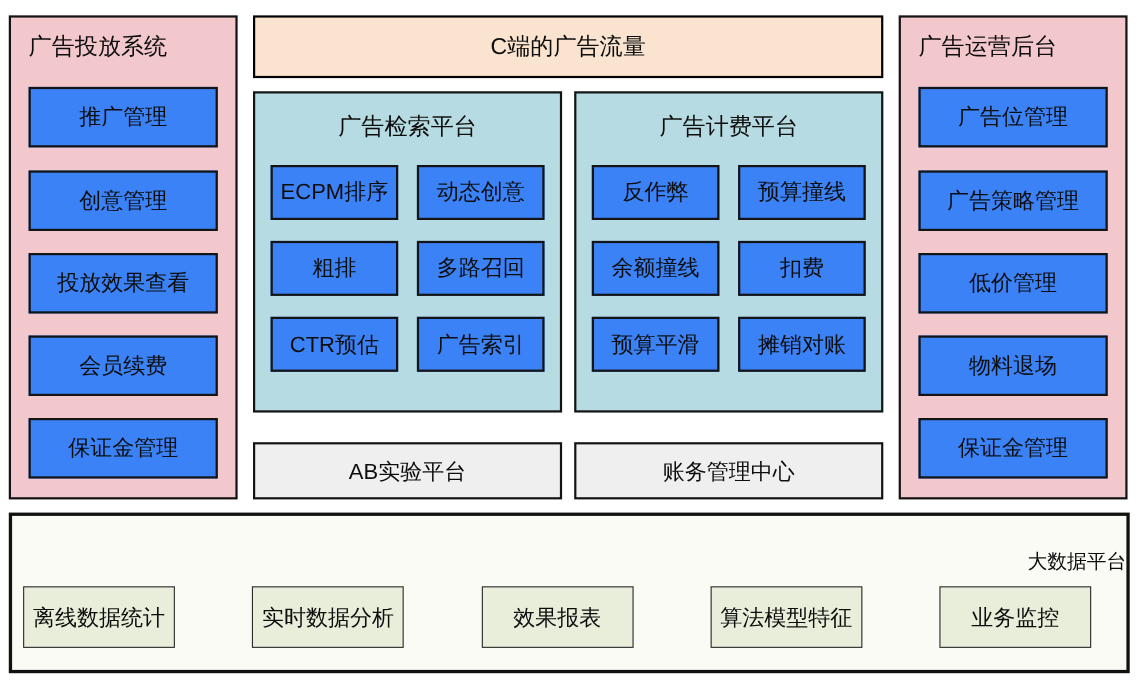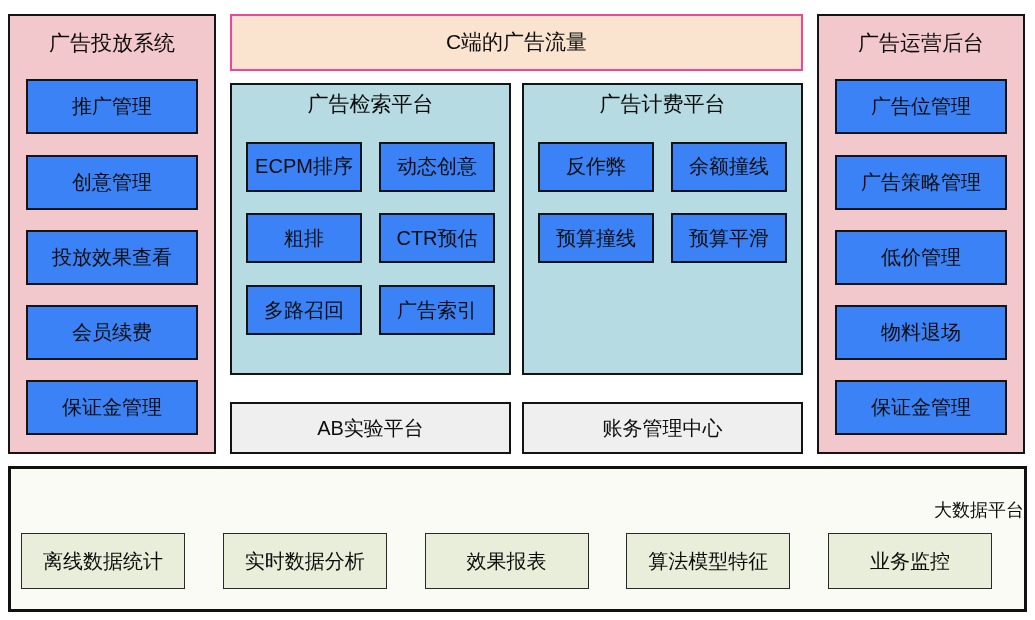--- a/index.html
+++ b/index.html
@@ -13,41 +13,41 @@
     display:flex; gap:14px;
   }
   
   .side-panel {
     width:208px; flex:0 0 208px; box-sizing:border-box;
     background:#f3c8cd; border:2px solid #141414;
     display:flex; flex-direction:column; justify-content:space-between;
     padding:10px 16px 17px;
   }
   .panel-title {
-    text-align:center; font-size:21px; line-height:1.2; padding:4px 0;
+    font-size:21px; line-height:1.2; padding:4px 0;
     white-space:nowrap;
   }
   .box {
     display:flex; align-items:center; justify-content:center;
     text-align:center; box-sizing:border-box; white-space:nowrap;
   }
   .box.white {
     background:#3b82f6; border:2px solid #141414; height:55px; font-size:20px;
   }
   
   .middle-col { flex:1 1 auto; display:flex; flex-direction:column; }
   .box.peach {
-    background:#fae4cf; border:2px solid #ec4899; height:58px; font-size:21px;
+    background:#fae4cf; border:2px solid #000000; height:58px; font-size:21px;
   }
   .teal-row { display:flex; gap:11px; margin-top:12px; height:300px; }
   .teal-panel {
     flex:1; box-sizing:border-box; background:#b7dbe2; border:2px solid #141414;
     display:flex; flex-direction:column; padding:0 14px 16px;
   }
-  .teal-title { text-align:center; font-size:21px; padding:5px 0 2px; white-space:nowrap; }
+  .teal-title { text-align:center; font-size:21px; padding:16px 0 2px; white-space:nowrap; }
   .teal-grid {
     flex:1; display:grid; grid-template-columns:1fr 1fr;
     grid-template-rows:repeat(3,50px); column-gap:17px;
     align-content:space-evenly;
   }
   .teal-grid .box.white { height:50px; }
   .gray-row { display:flex; gap:11px; margin-top:27px; height:53px;border-radius:24px; }
   .box.gray {
     flex:1; background:#efefef; border:2px solid #141414; font-size:20px;
   }
@@ -56,21 +56,21 @@
     position:absolute; left:8px; top:466px; width:1019px; height:146px;
     box-sizing:border-box; background:#fbfbf6; border:3px solid #111111;
   }
   .bottom-title { text-align:right; font-size:18px; padding:29px 0 9px; }
   .green-row {
     display:flex; justify-content:space-between; align-items:center;
     padding:2px 32px 0 10px;
   }
   .box.green {
     background:#e9eeda; border:1.5px solid #2a2a2a;
-    width:164px; height:56px; font-size:20px;
+    width:138px; height:56px; font-size:20px;
   }
 </style>
 </head>
 <body>
 
 <div class="page">
 
   <div class="top-row">
 
     <section class="side-panel">
@@ -86,33 +86,35 @@
       <div class="box peach">C端的广告流量</div>
 
       <div class="teal-row">
 
         <section class="teal-panel">
           <div class="teal-title">广告检索平台</div>
           <div class="teal-grid">
             <div class="box white">ECPM排序</div>
             <div class="box white">动态创意</div>
             <div class="box white">粗排</div>
+            <div class="box white">多路召回</div>
             <div class="box white">CTR预估</div>
-            <div class="box white">多路召回</div>
             <div class="box white">广告索引</div>
           </div>
         </section>
 
         <section class="teal-panel">
           <div class="teal-title">广告计费平台</div>
           <div class="teal-grid">
             <div class="box white">反作弊</div>
+            <div class="box white">预算撞线</div>
             <div class="box white">余额撞线</div>
-            <div class="box white">预算撞线</div>
+            <div class="box white">扣费</div>
             <div class="box white">预算平滑</div>
+            <div class="box white">摊销对账</div>
           </div>
         </section>
       </div>
 
       <div class="gray-row">
         <div class="box gray">AB实验平台</div>
         <div class="box gray">账务管理中心</div>
       </div>
     </div>
 

